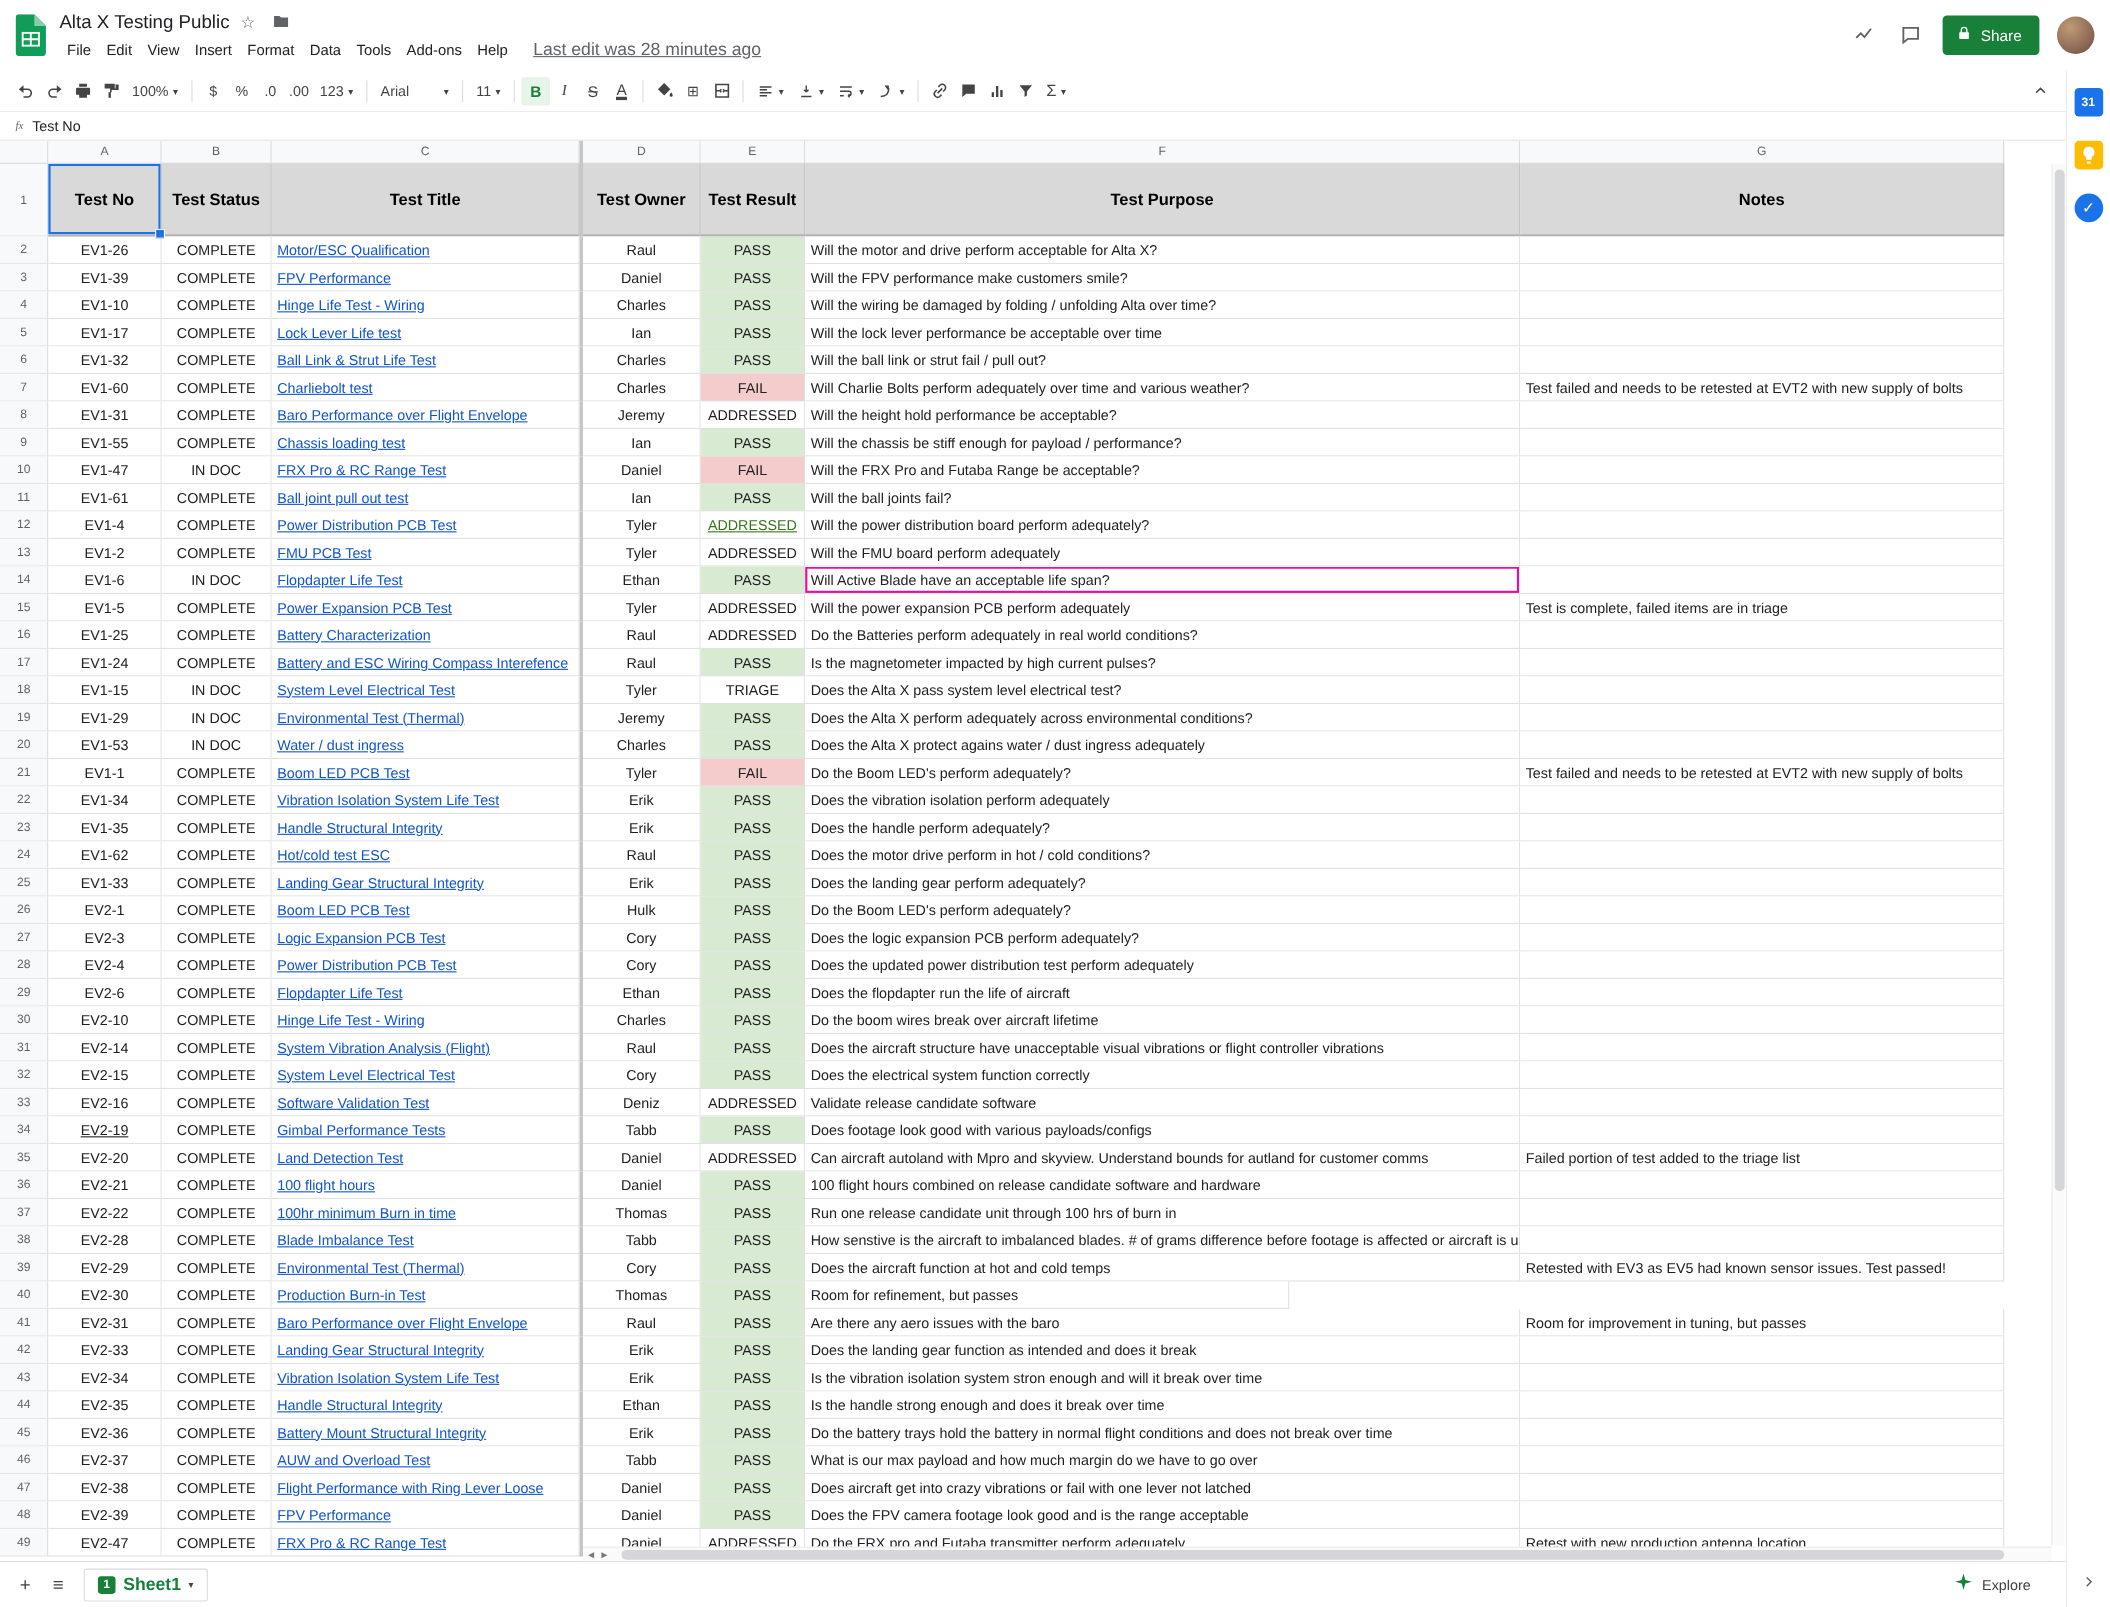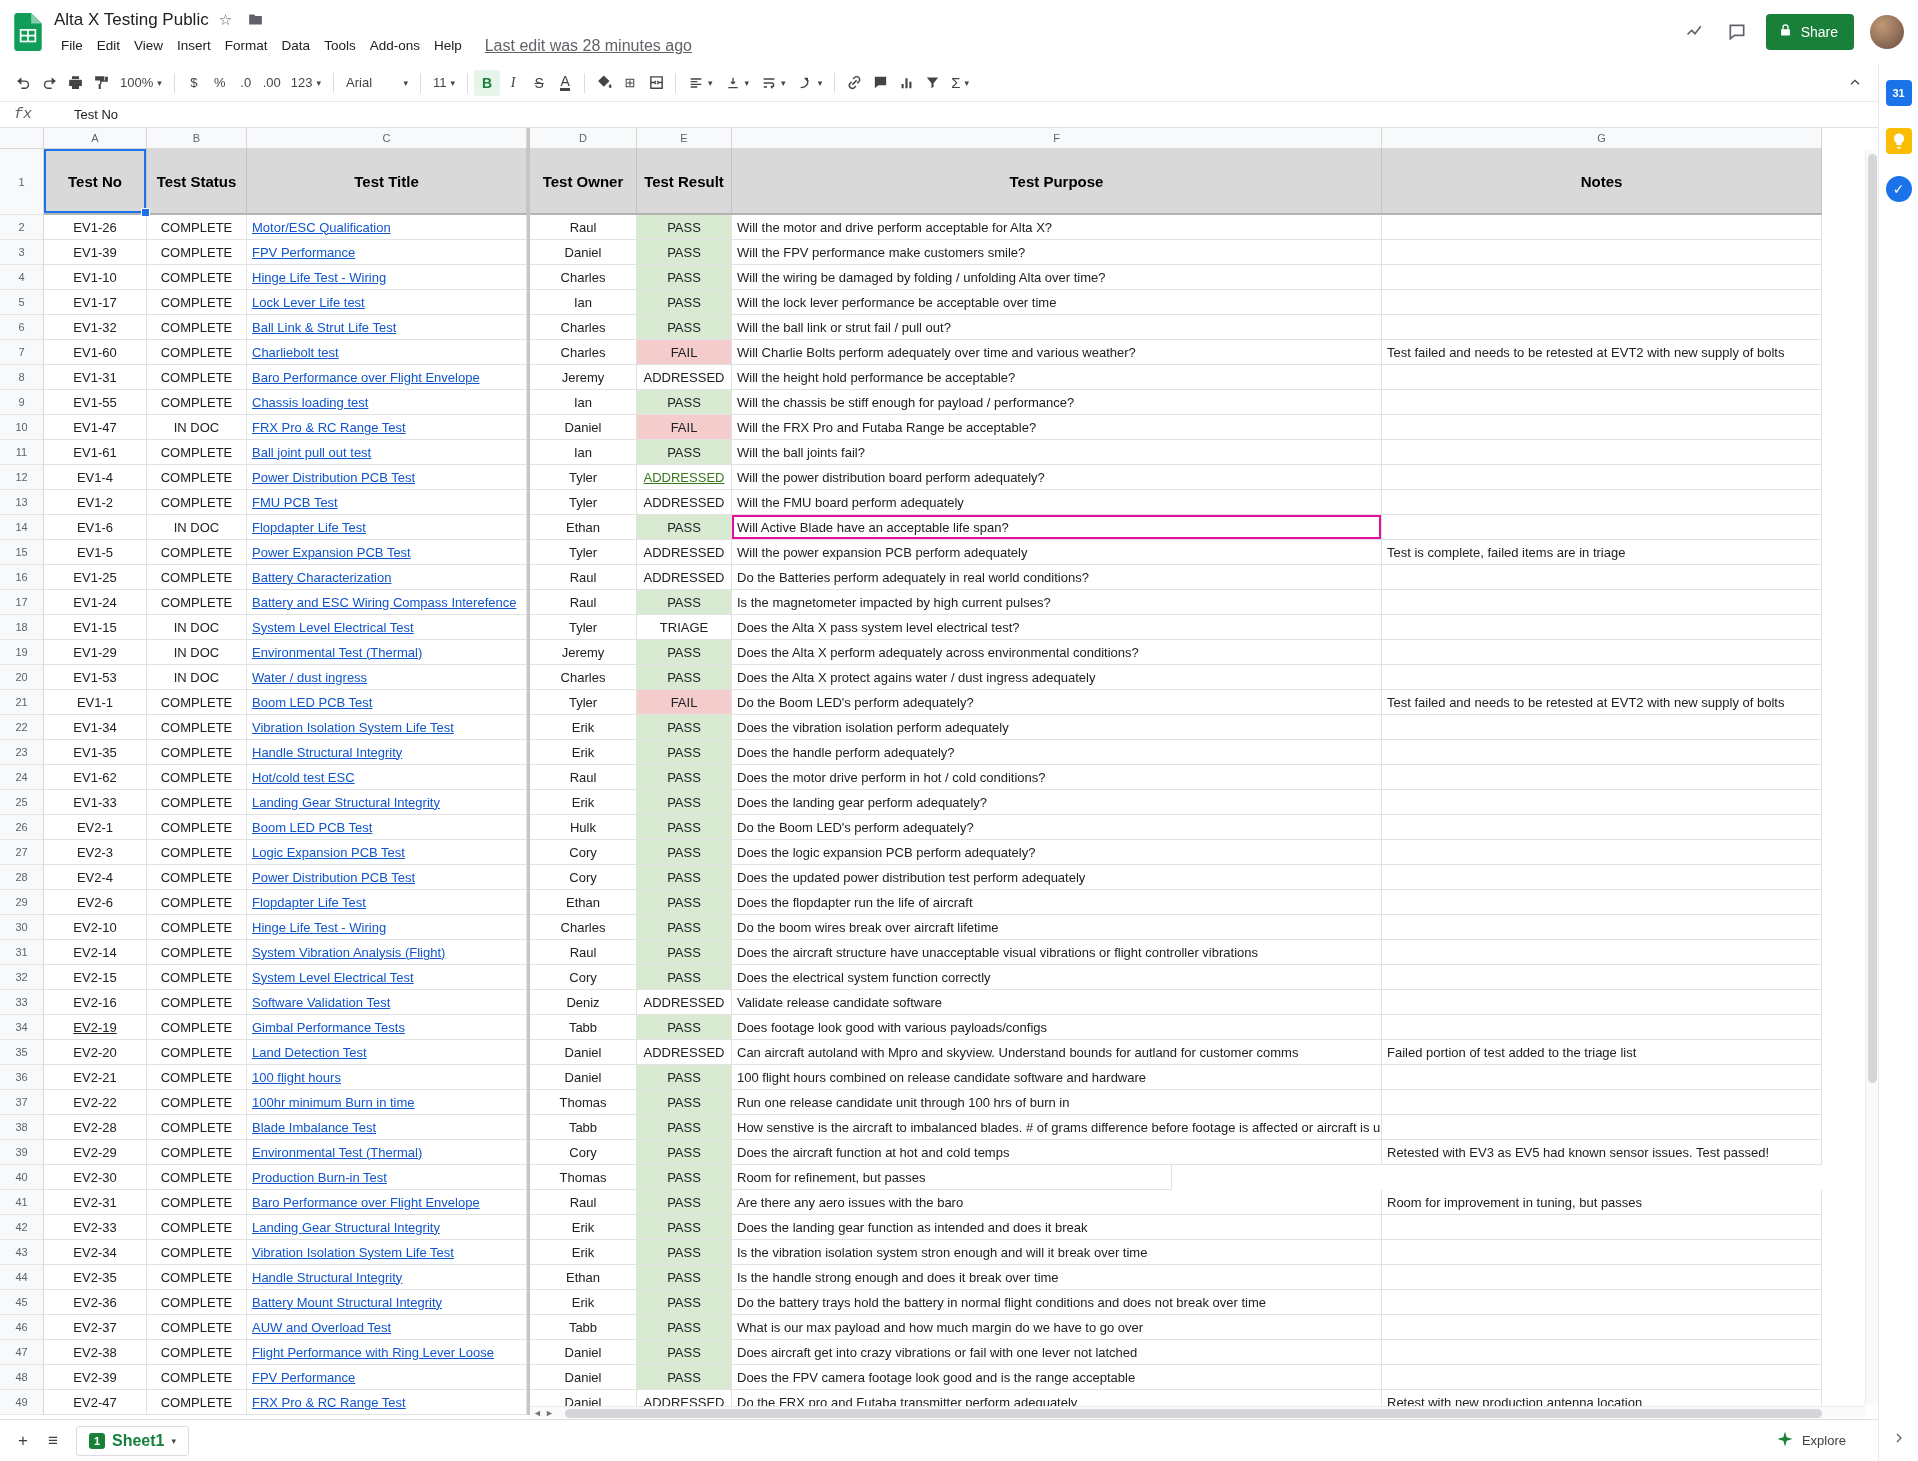--- a/index.html
+++ b/index.html
@@ -34,21 +34,21 @@
   .bold-b{font-weight:bold;font-size:14px;color:var(--green);background:#e6f4ea}
   .italic-i{font-style:italic;font-size:14px;font-family:"Liberation Serif",serif}
   .strike-s{text-decoration:line-through;font-size:14px}
   .color-a{font-size:14px;border-bottom:3px solid #444;line-height:13px;height:16px}
   .font-name{min-width:74px;justify-content:space-between}
   .sigma{font-size:15px}
   .tb-spacer{flex:1}
 
   
   .formulabar{height:26px;flex:0 0 auto;display:flex;align-items:center;border-bottom:1px solid #e0e0e0;background:#fff;padding:0 14px}
-  .fx{font-family:Liberation Mono, monospace;font-style:italic;color:#5f6368;font-size:15px;margin-right:42px}
+  .fx{font-family:Liberation Serif, serif;font-style:italic;color:#5f6368;font-size:10px;margin-right:8px}
   .fvalue{font-size:13px;color:#202124}
 
   
   .below{flex:1;display:flex;min-height:0}
   .left-col{flex:1;display:flex;flex-direction:column;min-width:0}
 
   
   .grid-zone{flex:1;position:relative;overflow:hidden;background:#fff}
   .c-num{width:44px;flex:0 0 44px}
   .c-a{width:103px;flex:0 0 103px}

